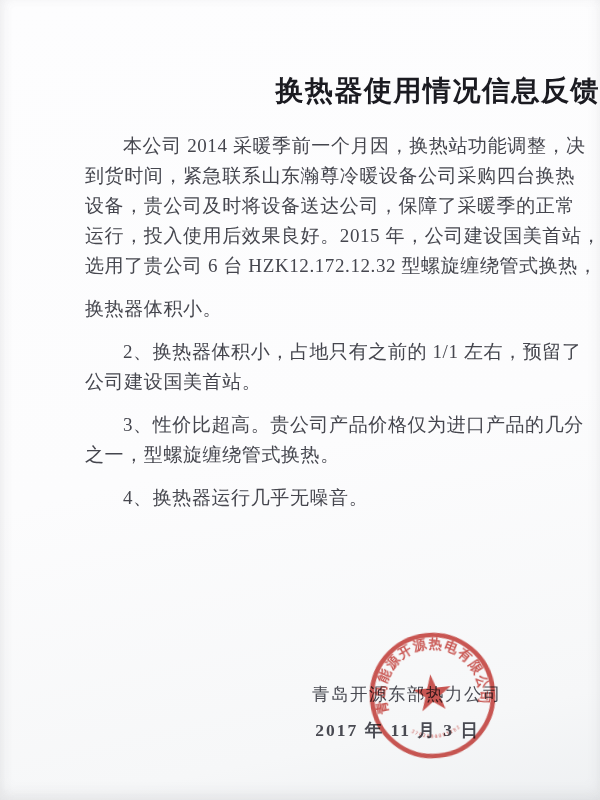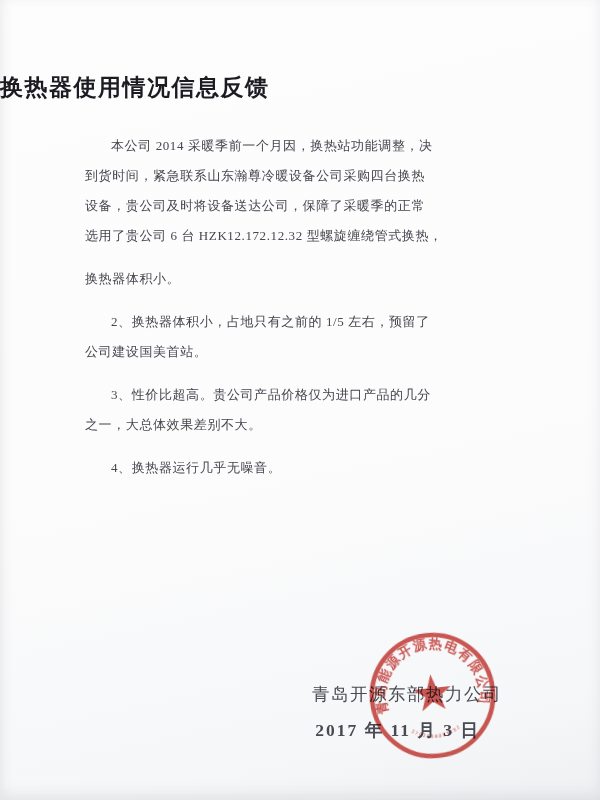--- a/index.html
+++ b/index.html
@@ -6,27 +6,27 @@
   body{
     width:600px;height:800px;background:#e9e9eb;
     font-family:"Liberation Serif","DejaVu Serif",serif;
   }
   .page{
     position:relative;width:600px;height:800px;overflow:hidden;
     background:linear-gradient(168deg,#fdfdfe 0%,#fcfcfd 55%,#f6f7f8 88%,#eef0f2 100%);
     box-shadow:inset 0 -6px 14px rgba(120,125,135,.12), inset 4px 0 10px rgba(150,150,160,.05);
   }
   .doc-title{
-    position:absolute;top:72px;left:0;right:0;text-align:left;
+    position:absolute;top:72px;left:0;right:0;text-align:right;
     font-family:"Liberation Sans","DejaVu Sans",sans-serif;
-    font-weight:bold;font-size:23px;letter-spacing:1.5px;color:#1b1b21;
+    font-weight:bold;font-size:28px;letter-spacing:1.5px;color:#1b1b21;
   }
   .content{
     position:absolute;top:131px;left:85px;width:440px;
-    color:#45464e;font-size:13px;letter-spacing:0.6px;
+    color:#45464e;font-size:19px;letter-spacing:0.6px;
   }
   .para{margin:0 0 13px 0;}
   .line{height:30px;line-height:30px;white-space:nowrap;}
   .line.indent{text-indent:2em;}
   .sig-company{
     position:absolute;top:682px;right:98px;
     font-size:17.5px;letter-spacing:1.5px;color:#494a52;white-space:nowrap;
   }
   .sig-date{
     position:absolute;top:718px;right:120px;
@@ -45,35 +45,36 @@
 <div class="page">
 
   <div class="doc-title">换热器使用情况信息反馈</div>
 
   <div class="content">
 
     <div class="para">
       <div class="line indent">本公司 2014 采暖季前一个月因，换热站功能调整，决</div>
       <div class="line">到货时间，紧急联系山东瀚尊冷暖设备公司采购四台换热</div>
       <div class="line">设备，贵公司及时将设备送达公司，保障了采暖季的正常</div>
+      <div class="line">运行，投入使用后效果良好。2015 年，公司建设国美首站，</div>
       <div class="line">选用了贵公司 6 台 HZK12.172.12.32 型螺旋缠绕管式换热，</div>
     </div>
 
     <div class="para">
       <div class="line">换热器体积小。</div>
     </div>
 
     <div class="para">
-      <div class="line indent">2、换热器体积小，占地只有之前的 1/5 左右，预留了</div>
+      <div class="line indent">2、换热器体积小，占地只有之前的 1/1 左右，预留了</div>
       <div class="line">公司建设国美首站。</div>
     </div>
 
     <div class="para">
       <div class="line indent">3、性价比超高。贵公司产品价格仅为进口产品的几分</div>
-      <div class="line">之一，大总体效果差别不大。</div>
+      <div class="line">之一，型螺旋缠绕管式换热。</div>
     </div>
 
     <div class="para">
       <div class="line indent">4、换热器运行几乎无噪音。</div>
     </div>
 
   </div>
 
   <div class="sig-company">青岛开源东部热力公司</div>
   <div class="sig-date">2017 年 11 月 3 日</div>

